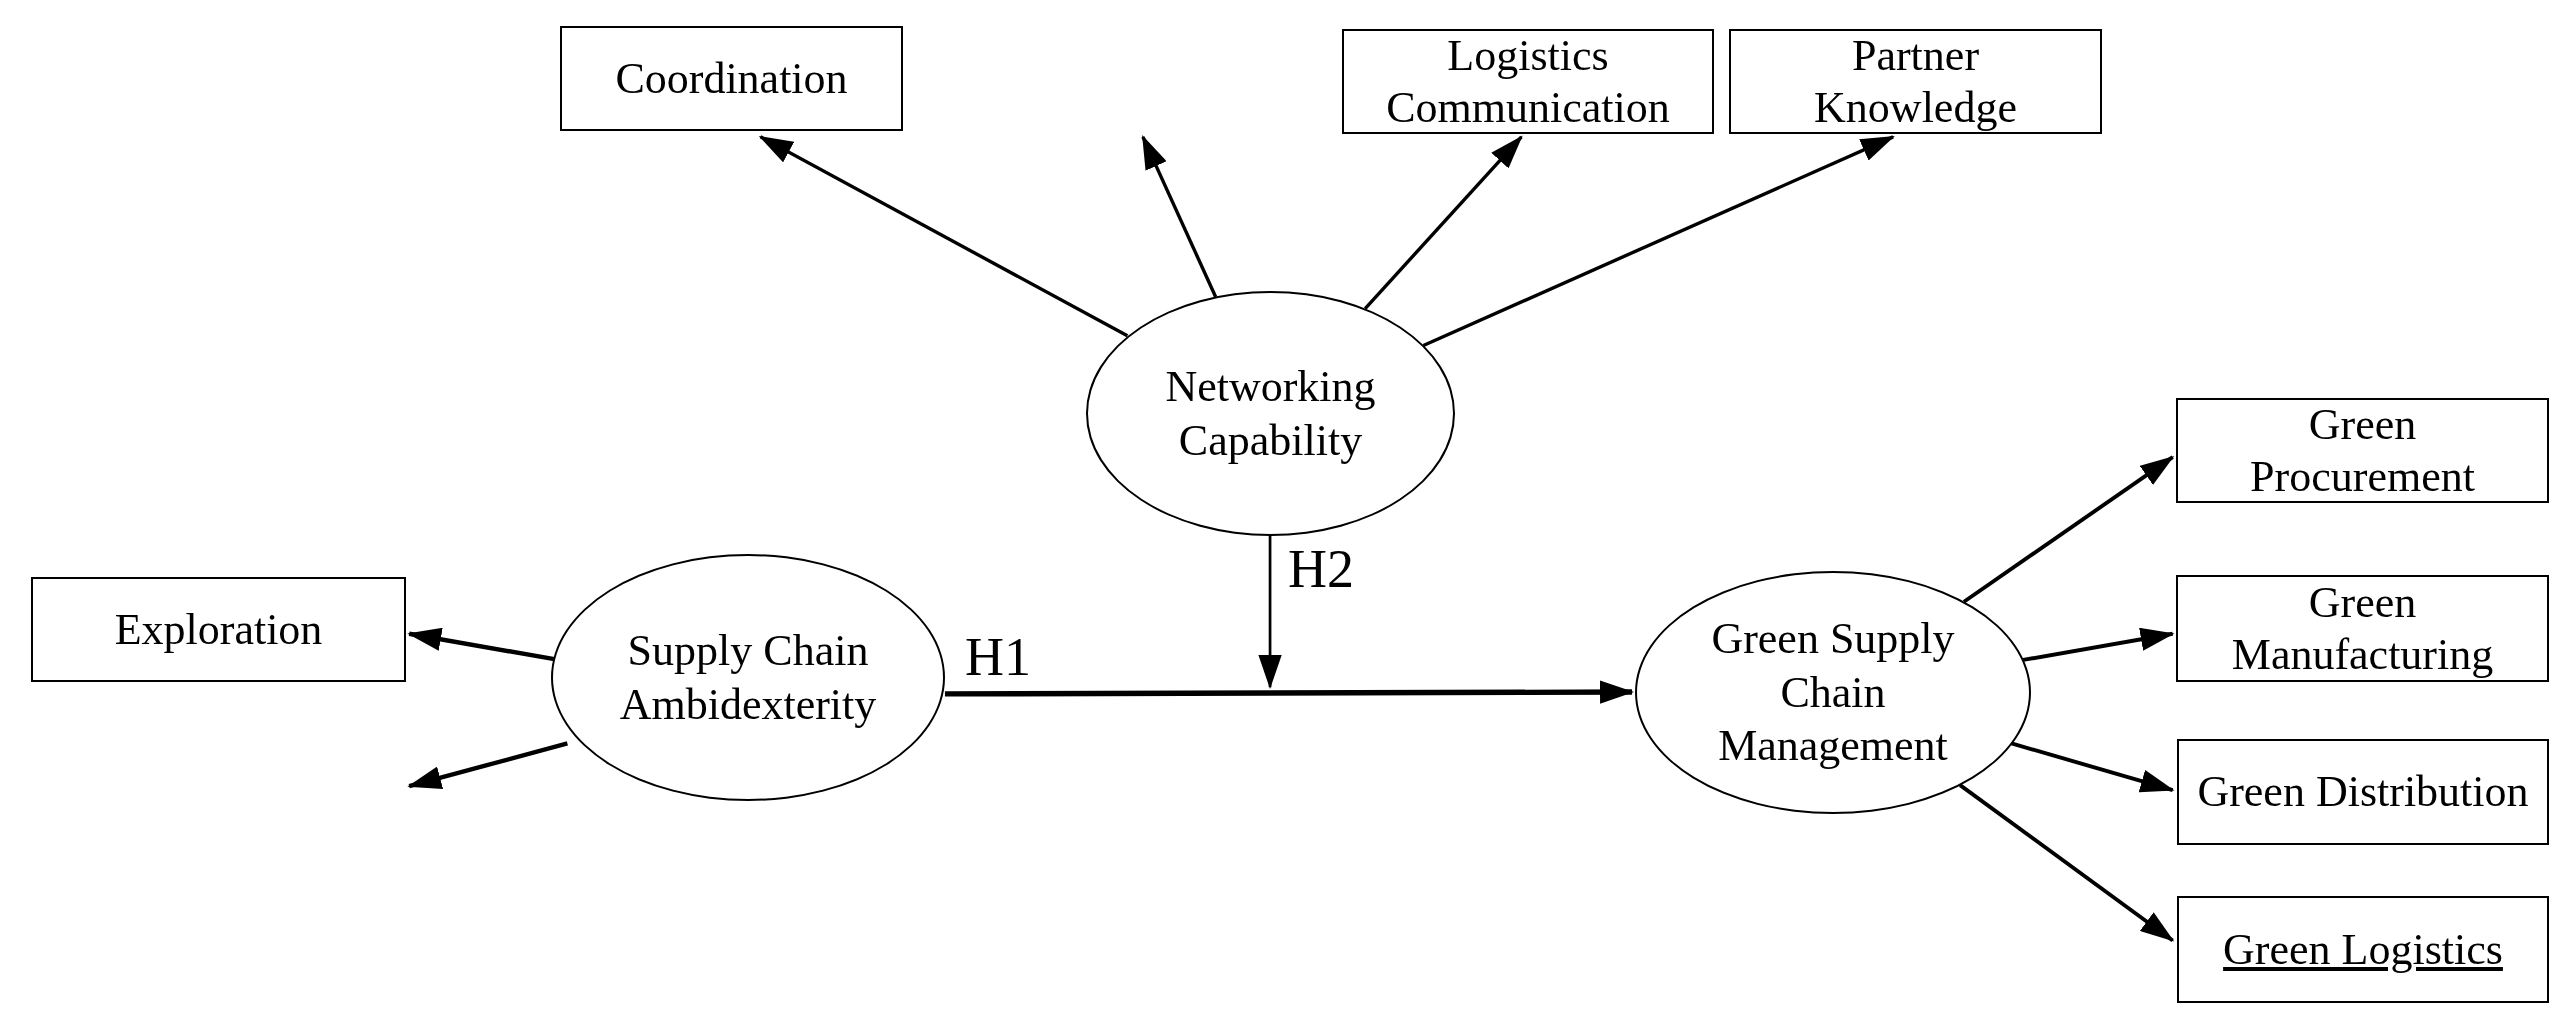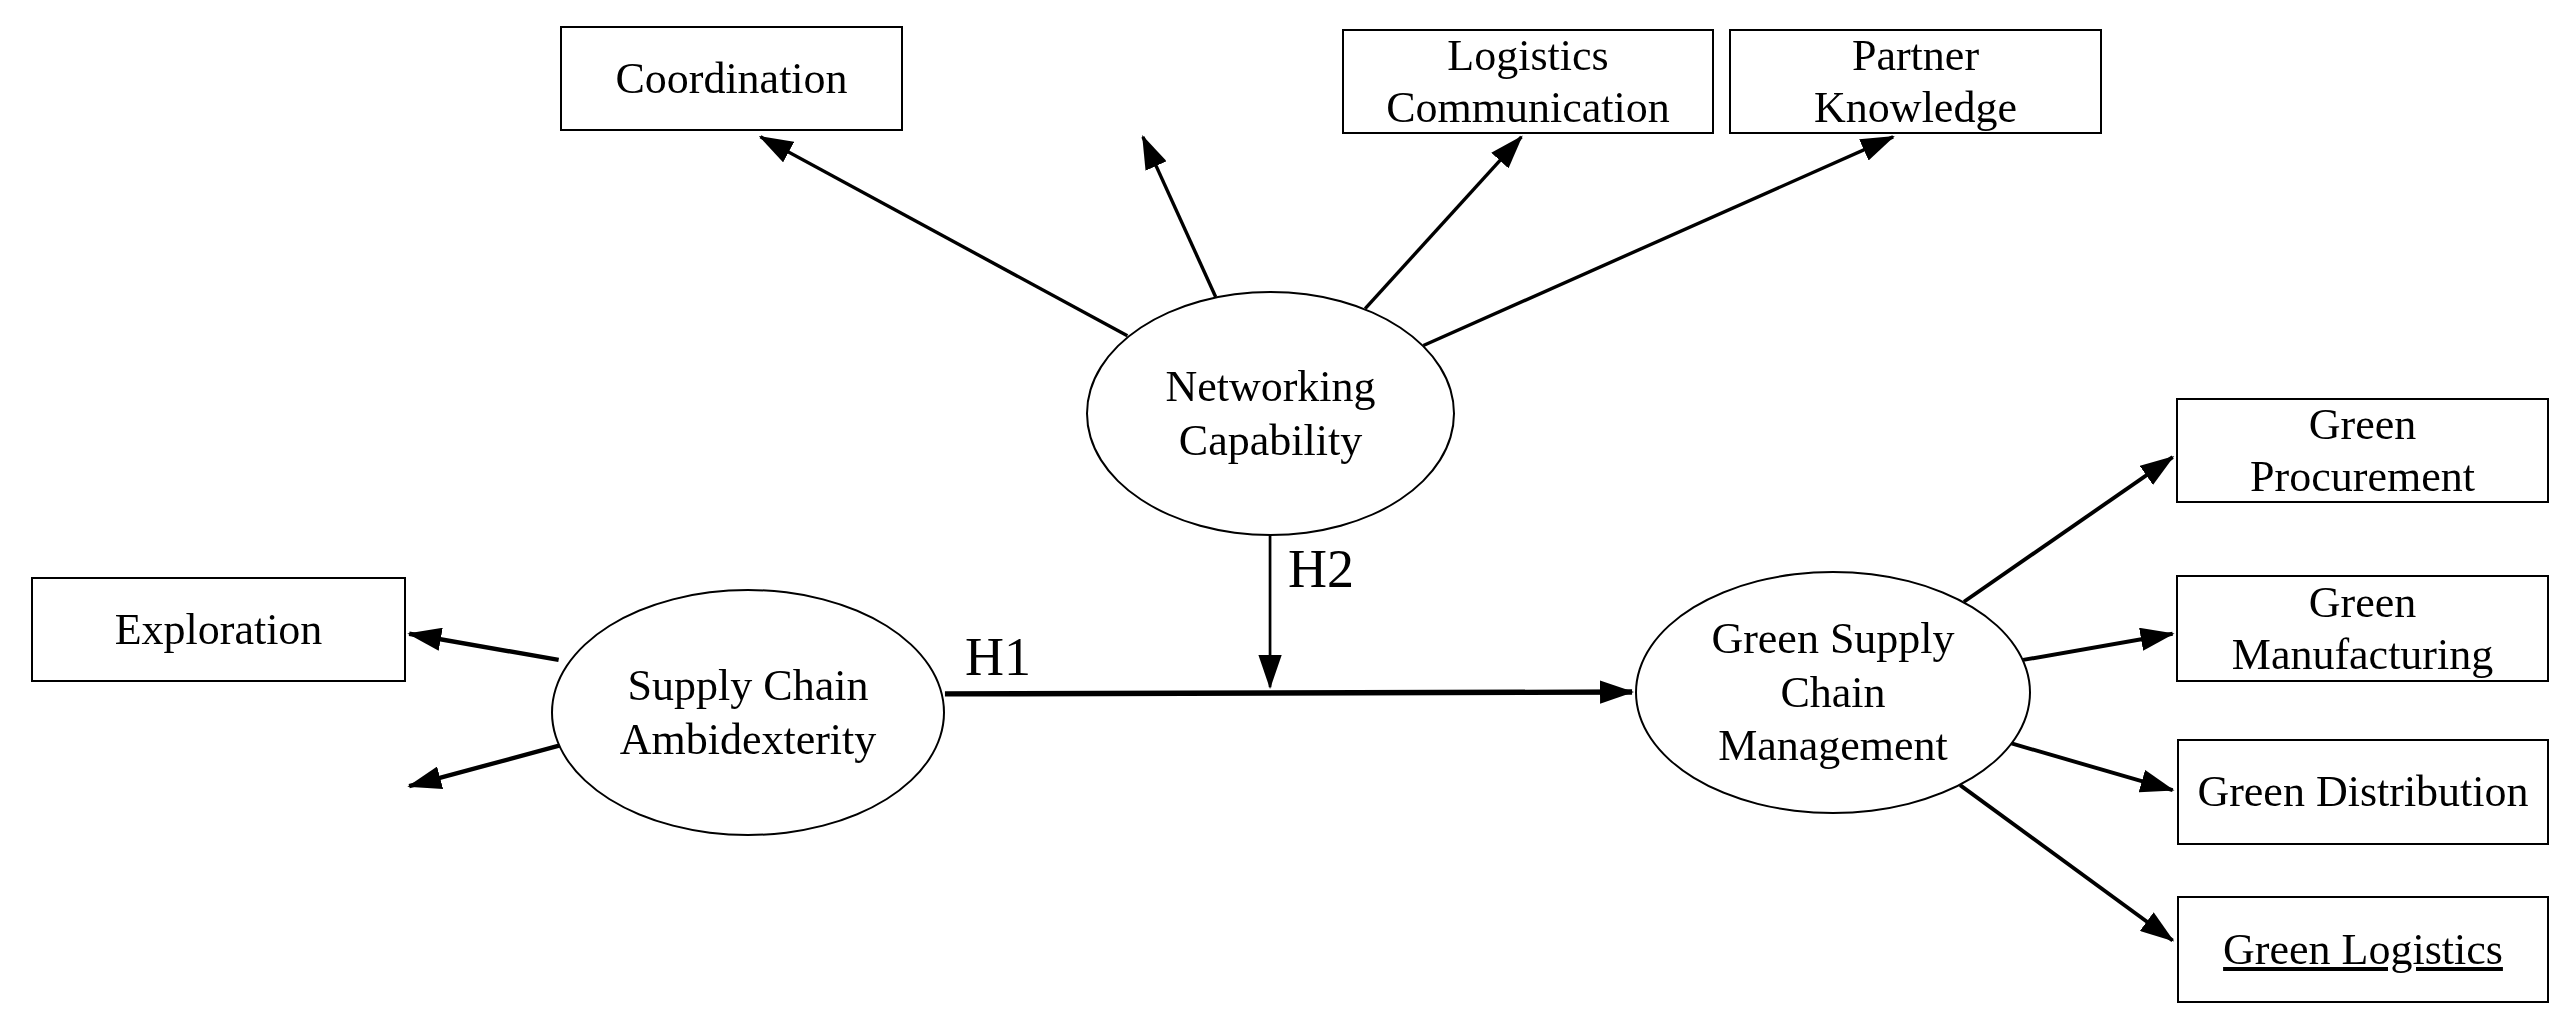--- a/index.html
+++ b/index.html
@@ -82,21 +82,21 @@
 
   <div class="node box" style="left:2176px; top:398px; width:373px; height:105px;">Green
 Procurement</div>
   <div class="node box" style="left:2176px; top:575px; width:373px; height:107px;">Green
 Manufacturing</div>
   <div class="node box" style="left:2177px; top:739px; width:372px; height:106px;">Green Distribution</div>
   <div class="node box" style="left:2177px; top:896px; width:372px; height:107px;text-decoration:underline;">Green Logistics</div>
 
   <div class="node ellipse" style="left:1086px; top:291px; width:369px; height:245px;">Networking
 Capability</div>
-  <div class="node ellipse" style="left:551px; top:589px; width:394px; height:247px;">Supply Chain
+  <div class="node ellipse" style="left:551px; top:554px; width:394px; height:247px;">Supply Chain
 Ambidexterity</div>
   <div class="node ellipse" style="left:1635px; top:571px; width:396px; height:243px;">Green Supply
 Chain
 Management</div>
 
   <div class="path-label" style="left:998px; top:657px;">H1</div>
   <div class="path-label" style="left:1321px; top:569px;">H2</div>
 
 </div>
 

